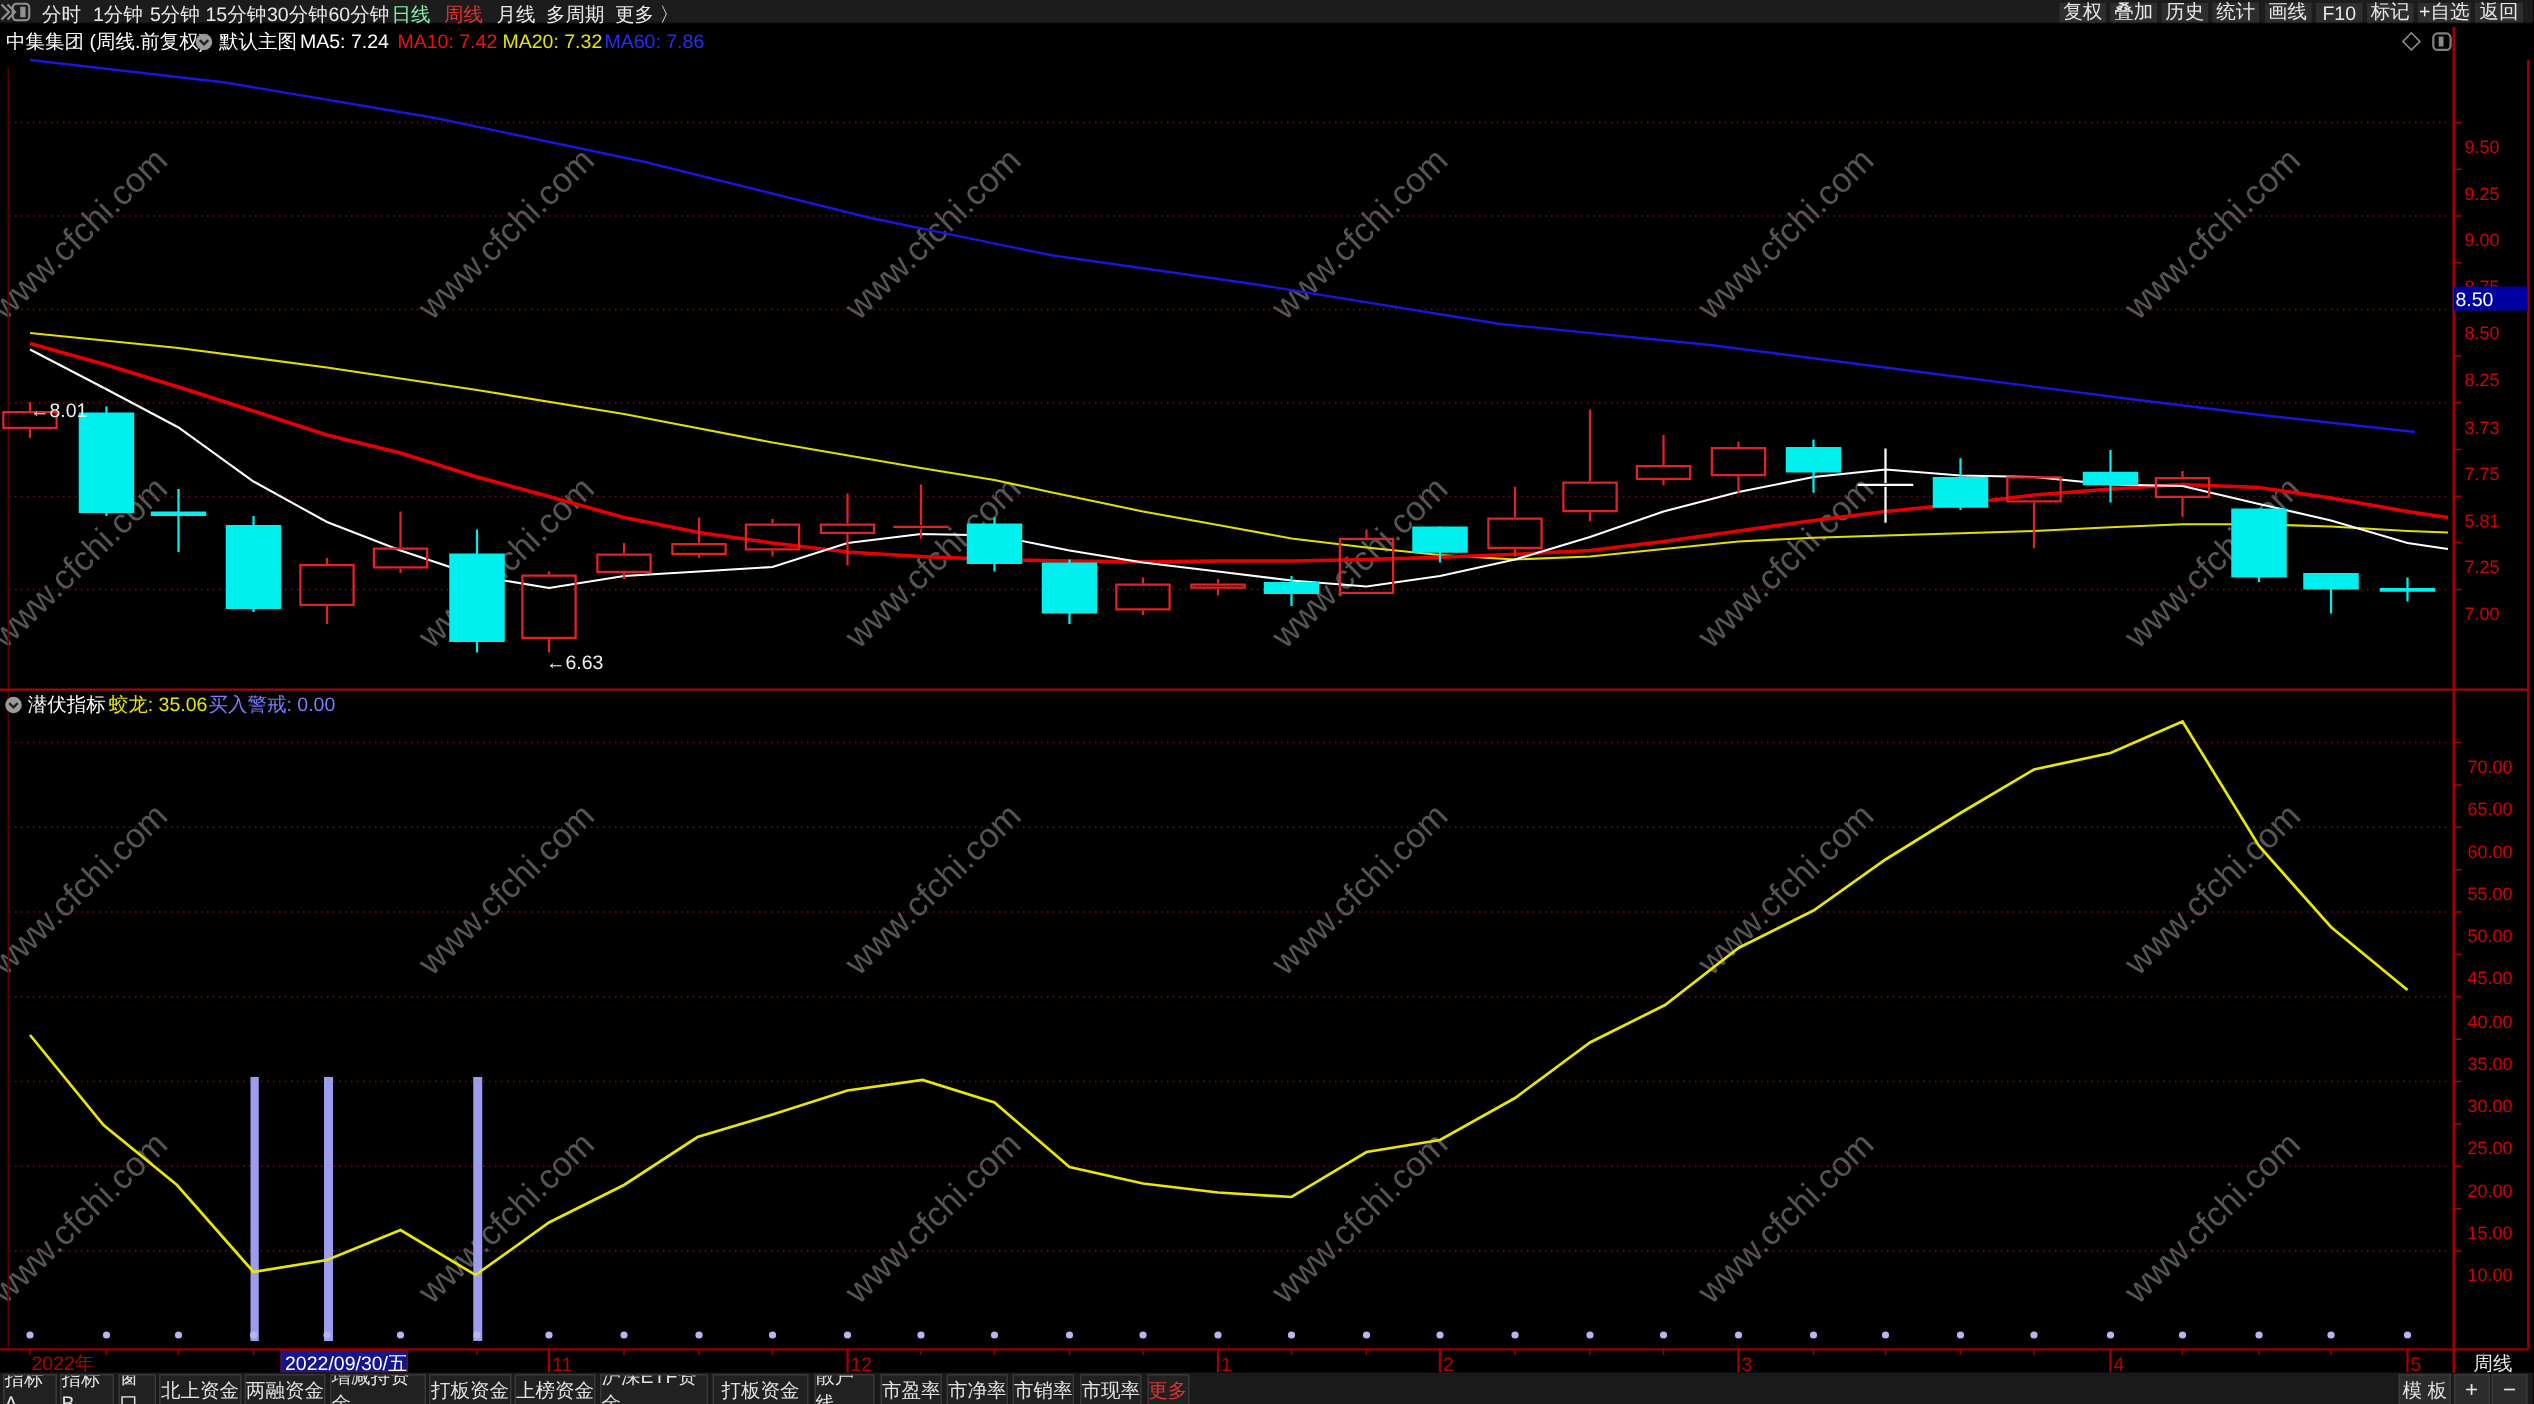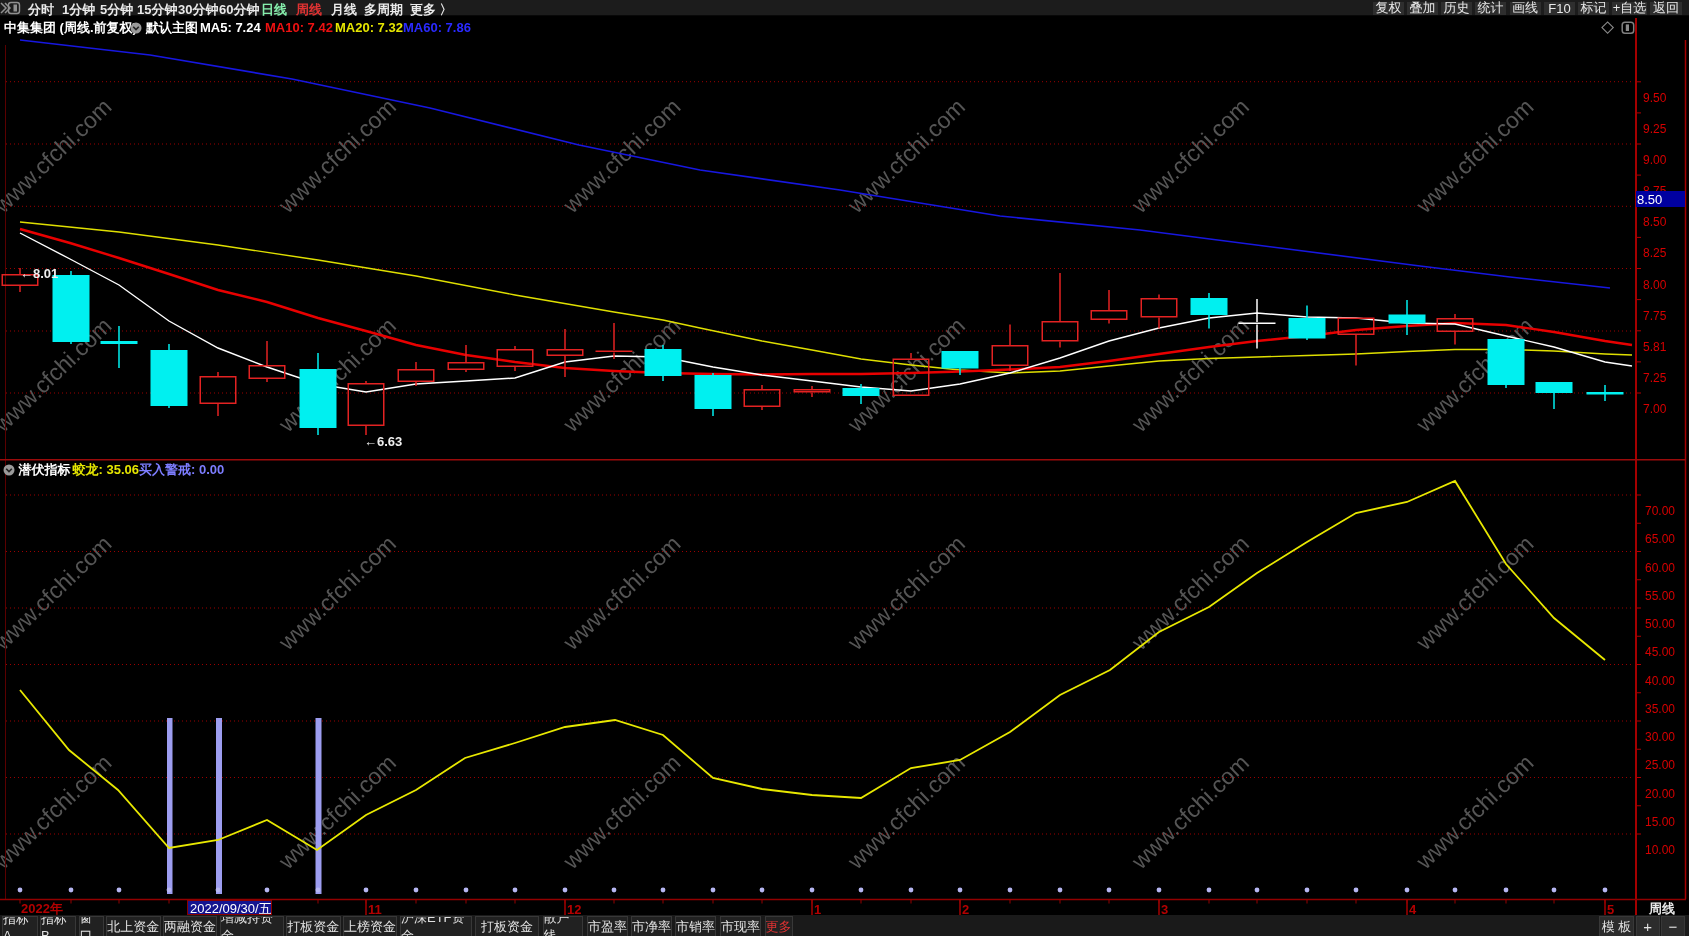--- a/index.html
+++ b/index.html
@@ -1,16 +1,16 @@
 <!DOCTYPE html>
 <html><head><meta charset="utf-8"><style>
 html,body{margin:0;padding:0;background:#000;}
 #app{position:relative;width:1689px;height:936px;background:#000;overflow:hidden;
  font-family:"Liberation Sans",sans-serif;}
-.t{position:absolute;white-space:nowrap;line-height:1;font-weight:bold;}
+.t{position:absolute;white-space:nowrap;line-height:1;}
 .btn{position:absolute;background:#2e2e2e;color:#e8e8e8;font-size:13px;text-align:center;
  display:flex;align-items:center;justify-content:center;}
 .tab{position:absolute;top:916px;height:19px;background:#212121;border:1px solid #383838;
  color:#e2e2e2;font-size:13px;display:flex;align-items:center;justify-content:center;overflow:hidden;}
 .axlab{position:absolute;color:#d60000;font-size:12px;line-height:12px;margin-top:16px;}
 </style></head><body>
 <div id="app">
 <svg width="1689" height="936" style="position:absolute;left:0;top:0">
 <text x="0" y="0" transform="translate(54,157) rotate(-44)" text-anchor="middle" dominant-baseline="middle" fill="#555555" font-size="23" font-family="Liberation Sans">www.cfchi.com</text>
 <text x="0" y="0" transform="translate(338.5,157) rotate(-44)" text-anchor="middle" dominant-baseline="middle" fill="#555555" font-size="23" font-family="Liberation Sans">www.cfchi.com</text>
@@ -286,21 +286,21 @@
 <rect x="26.8" y="3.4" width="3.2" height="6.6" fill="#8a8a8a"></rect>
     </svg>
 <div class="t" style="left:20px;top:267px;font-size:13px;color:#eee">←8.01</div>
 <div class="t" style="left:364px;top:435px;font-size:13px;color:#eee">←6.63</div>
 <div class="axlab" style="left:1643px;top:75.8px">9.50</div>
 <div class="axlab" style="left:1643px;top:106.9px">9.25</div>
 <div class="axlab" style="left:1643px;top:138.0px">9.00</div>
 <div class="axlab" style="left:1643px;top:169.1px">8.75</div>
 <div class="axlab" style="left:1643px;top:200.2px">8.50</div>
 <div class="axlab" style="left:1643px;top:231.4px">8.25</div>
-<div class="axlab" style="left:1643px;top:262.5px">8.00</div>
+<div class="axlab" style="left:1643px;top:262.5px">3.73</div>
 <div class="axlab" style="left:1643px;top:293.6px">7.75</div>
 <div class="axlab" style="left:1643px;top:324.8px">5.81</div>
 <div class="axlab" style="left:1643px;top:355.9px">7.25</div>
 <div class="axlab" style="left:1643px;top:387.0px">7.00</div>
 <div class="axlab" style="left:1645px;top:489.00px">70.00</div>
 <div class="axlab" style="left:1645px;top:517.25px">65.00</div>
 <div class="axlab" style="left:1645px;top:545.50px">60.00</div>
 <div class="axlab" style="left:1645px;top:573.75px">55.00</div>
 <div class="axlab" style="left:1645px;top:602.00px">50.00</div>
 <div class="axlab" style="left:1645px;top:630.25px">45.00</div>

